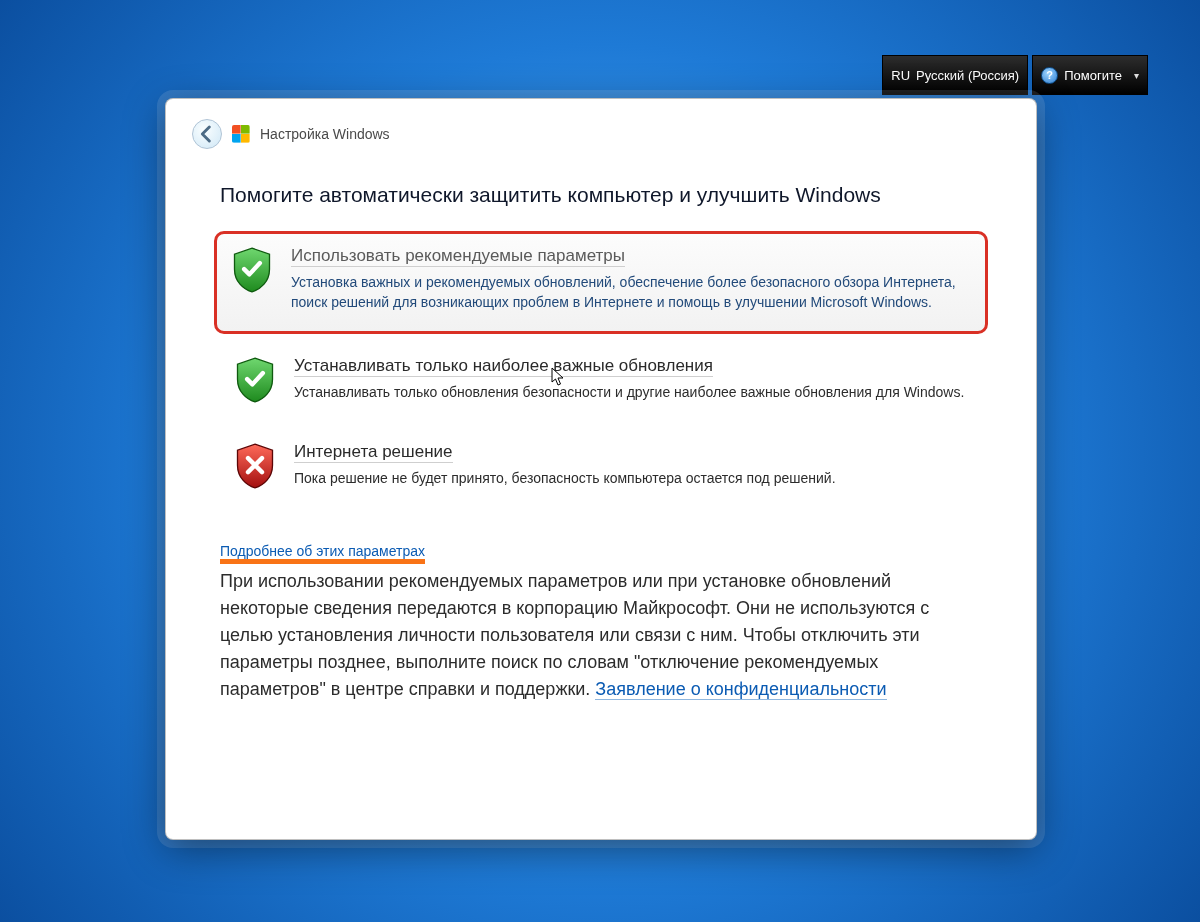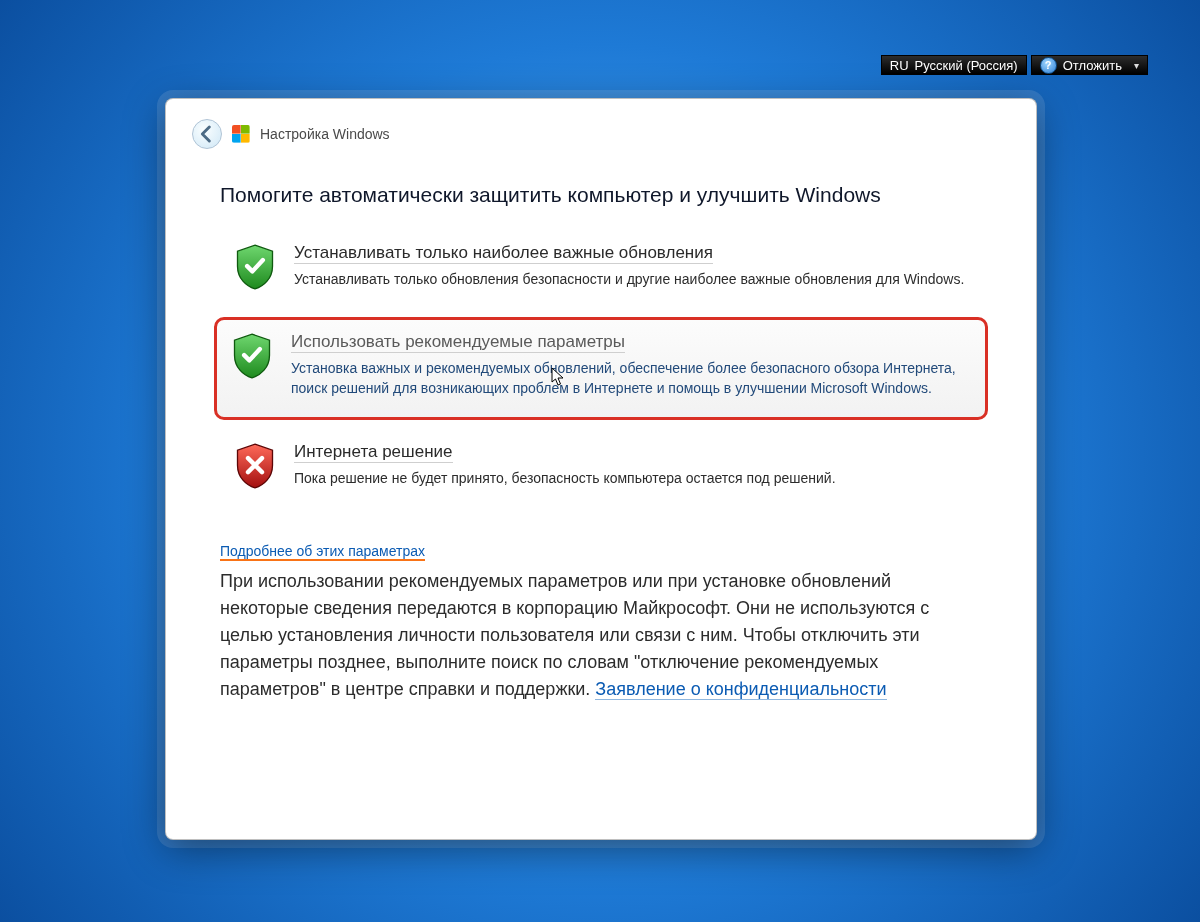--- a/index.html
+++ b/index.html
@@ -13,21 +13,21 @@
 .desktop {
   position: relative;
   width: 1200px;
   height: 922px;
   background: radial-gradient(circle at 50% 50%, #5fb7ff 0%, #1e7ad6 55%, #0b4fa0 100%);
 }
 .topbar {
   position: absolute;
   top: 55px;
   right: 52px;
-  height: 20px;
+  height: 40px;
   display: flex;
   gap: 4px;
   padding-left: 41px;
 }
 .tb-seg {
   background: linear-gradient(#2d2d2d, #000);
   border: 1px solid #000;
   color: #fff;
   font-size: 13px;
   display: flex;
@@ -123,21 +123,21 @@
   font-size: 14px;
   color: #224a7a;
   margin-top: 6px;
   line-height: 1.45;
 }
 .opt-desc.dark { color: #2c2c2c; }
 .sep { height: 26px; }
 .learn-link {
   color: #0b5bb3;
   font-size: 14px;
-  border-bottom: 2px solid #f97316;
+  border-bottom: 5px solid #f97316;
   cursor: pointer;
 }
 .footer-text {
   font-size: 18px;
   color: #2c2c2c;
   line-height: 1.5;
   margin-top: 8px;
 }
 .footer-text a {
   color: #0b5bb3;
@@ -160,37 +160,57 @@
 
 <div class="desktop">
 
   <div class="topbar">
     <div class="tb-seg">
       <span>RU</span>
       <span>Русский (Россия)</span>
     </div>
     <div class="tb-seg seg-right">
       <span class="help-icon">?</span>
-      <span>Отложить</span>
+      <span>Помогите</span>
     </div>
   </div>
 
   <div class="window">
     <div class="win-header">
       <div class="back-btn">
         <svg viewBox="0 0 24 24">
             <path d="M14 6l-6 6 6 6" fill="none" stroke="#4c6b85" stroke-width="2.5" stroke-linecap="round" stroke-linejoin="round"></path>
           </svg>
       </div>
       <span class="win-flag"></span>
       <span class="win-title">Настройка Windows</span>
     </div>
 
     <div class="win-body">
       <div class="page-heading">Помогите автоматически защитить компьютер и улучшить Windows</div>
+
+      
+      <div class="option highlight">
+        <div class="shield">
+          <svg viewBox="0 0 48 54">
+            <defs>
+              <linearGradient id="g1" x1="0" y1="0" x2="0" y2="1">
+                <stop offset="0" stop-color="#6fd76f"></stop>
+                  <stop offset="1" stop-color="#1e8a1e"></stop>
+              </linearGradient>
+            </defs>
+            <path d="M24 2 L44 9 V26 C44 40 34 49 24 52 C14 49 4 40 4 26 V9 Z" fill="url(#g1)" stroke="#0f5a0f" stroke-width="1.5"></path>
+            <path d="M15 26 l6 6 l12 -13" fill="none" stroke="#fff" stroke-width="5" stroke-linecap="round" stroke-linejoin="round"></path>
+          </svg>
+        </div>
+        <div class="opt-text">
+          <span class="opt-title">Использовать рекомендуемые параметры</span>
+          <div class="opt-desc">Установка важных и рекомендуемых обновлений, обеспечение более безопасного обзора Интернета, поиск решений для возникающих проблем в Интернете и помощь в улучшении Microsoft Windows.</div>
+        </div>
+      </div>
 
       
       <div class="option">
         <div class="shield">
           <svg viewBox="0 0 48 54">
             <defs>
               <linearGradient id="g2" x1="0" y1="0" x2="0" y2="1">
                 <stop offset="0" stop-color="#6fd76f"></stop>
                   <stop offset="1" stop-color="#1e8a1e"></stop>
               </linearGradient>
@@ -199,40 +219,20 @@
             <path d="M15 26 l6 6 l12 -13" fill="none" stroke="#fff" stroke-width="5" stroke-linecap="round" stroke-linejoin="round"></path>
           </svg>
         </div>
         <div class="opt-text">
           <span class="opt-title dark">Устанавливать только наиболее важные обновления</span>
           <div class="opt-desc dark">Устанавливать только обновления безопасности и другие наиболее важные обновления для Windows.</div>
         </div>
       </div>
 
       
-      <div class="option highlight">
-        <div class="shield">
-          <svg viewBox="0 0 48 54">
-            <defs>
-              <linearGradient id="g1" x1="0" y1="0" x2="0" y2="1">
-                <stop offset="0" stop-color="#6fd76f"></stop>
-                  <stop offset="1" stop-color="#1e8a1e"></stop>
-              </linearGradient>
-            </defs>
-            <path d="M24 2 L44 9 V26 C44 40 34 49 24 52 C14 49 4 40 4 26 V9 Z" fill="url(#g1)" stroke="#0f5a0f" stroke-width="1.5"></path>
-            <path d="M15 26 l6 6 l12 -13" fill="none" stroke="#fff" stroke-width="5" stroke-linecap="round" stroke-linejoin="round"></path>
-          </svg>
-        </div>
-        <div class="opt-text">
-          <span class="opt-title">Использовать рекомендуемые параметры</span>
-          <div class="opt-desc">Установка важных и рекомендуемых обновлений, обеспечение более безопасного обзора Интернета, поиск решений для возникающих проблем в Интернете и помощь в улучшении Microsoft Windows.</div>
-        </div>
-      </div>
-
-      
       <div class="option">
         <div class="shield">
           <svg viewBox="0 0 48 54">
             <defs>
               <linearGradient id="g3" x1="0" y1="0" x2="0" y2="1">
                 <stop offset="0" stop-color="#ff6a5a"></stop>
                   <stop offset="1" stop-color="#a30f0f"></stop>
               </linearGradient>
             </defs>
             <path d="M24 2 L44 9 V26 C44 40 34 49 24 52 C14 49 4 40 4 26 V9 Z" fill="url(#g3)" stroke="#5c0606" stroke-width="1.5"></path>

